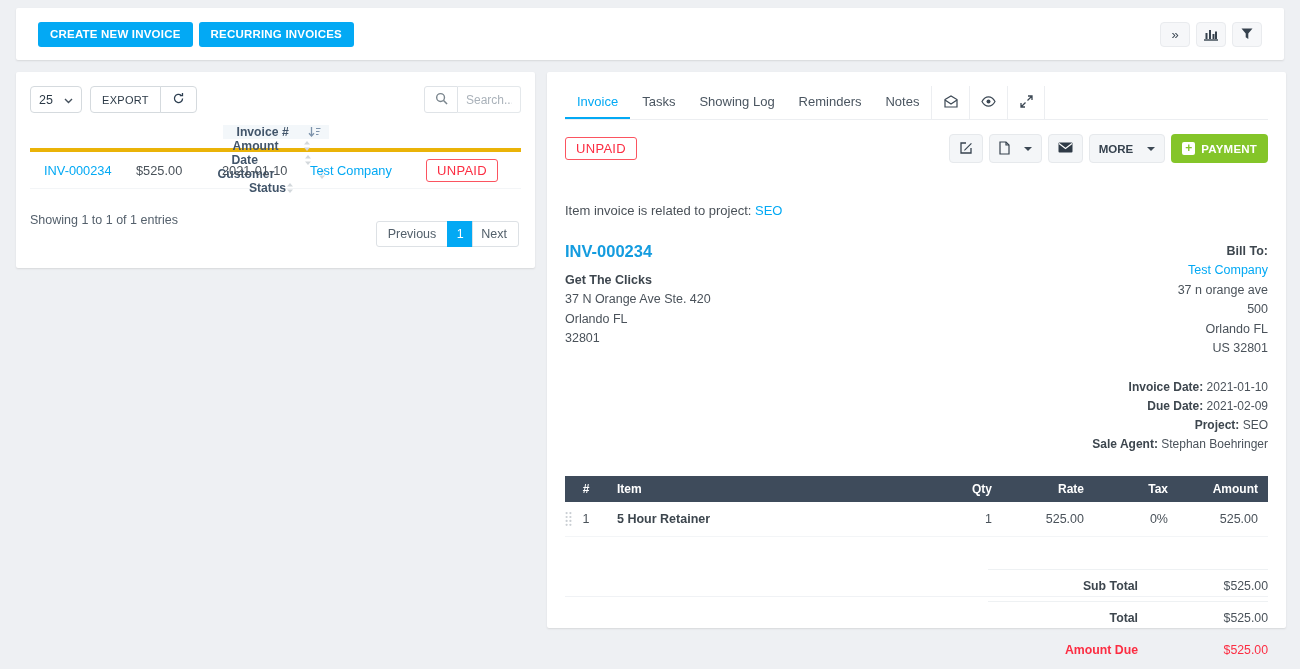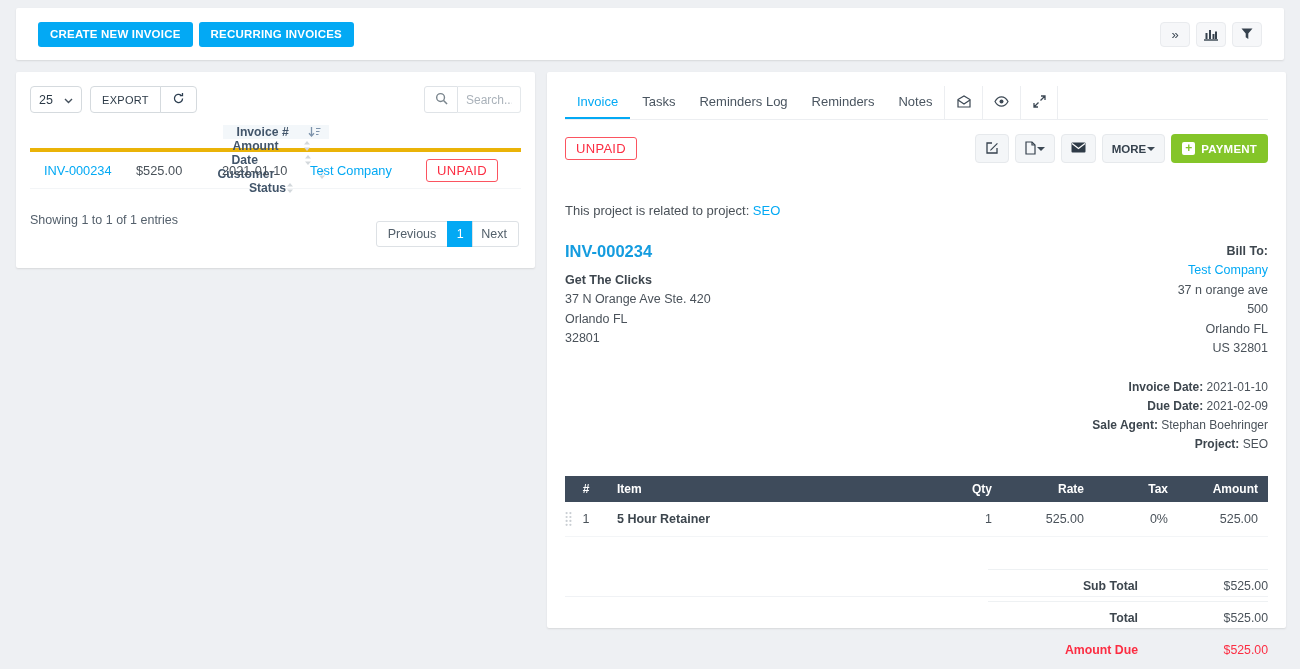--- a/index.html
+++ b/index.html
@@ -90,21 +90,21 @@
   .tab { display: flex; align-items: center; padding: 0 12px; font-size: 13px; color: #4a5560; cursor: pointer; border-bottom: 2px solid transparent; }
   .tab.active { color: #03a9f4; border-bottom-color: #03a9f4; }
   .tab-ic-cell { width: 38px; display: flex; align-items: center; justify-content: center; border-left: 1px solid #eceef1; cursor: pointer; color: #3c4854; }
   .tab-ic-cell.last { border-right: 1px solid #eceef1; }
 
   .action-row { margin-top: 14px; display: flex; align-items: center; }
   .action-right { margin-left: auto; display: flex; gap: 6px; align-items: center; }
   .btn-light {
     height: 29px; min-width: 34px; background: #f4f6f8; border: 1px solid #e6e9ec;
     border-radius: 4px; display: inline-flex; align-items: center; justify-content: center;
-    gap: 1px; color: #36424e; font-family: "Liberation Sans", sans-serif;
+    gap: 14px; color: #36424e; font-family: "Liberation Sans", sans-serif;
     font-size: 11.5px; font-weight: bold; cursor: pointer; padding: 0 9px;
   }
   .caret { width: 0; height: 0; border-left: 4px solid transparent; border-right: 4px solid transparent; border-top: 4px solid #3c4854; display: inline-block; }
   .btn-payment {
     height: 29px; background: #84c529; border: none; border-radius: 4px; color: #fff;
     font-family: "Liberation Sans", sans-serif; font-size: 11.5px; font-weight: bold;
     display: inline-flex; align-items: center; gap: 6px; padding: 0 11px; cursor: pointer; letter-spacing: .2px;
   }
   .plus-sq { width: 13px; height: 13px; background: #fff; border-radius: 2px; color: #84c529; font-size: 12px; font-weight: bold; line-height: 13px; text-align: center; display: inline-block; }
 
@@ -286,21 +286,21 @@
     <button class="page-btn active">1</button>
     <button class="page-btn">Next</button>
   </div>
 </div>
 
 <div class="panel right-panel">
 
   <div class="tabbar">
     <div class="tab active">Invoice</div>
     <div class="tab">Tasks</div>
-    <div class="tab">Reminders Log</div>
+    <div class="tab">Showing Log</div>
     <div class="tab">Reminders</div>
     <div class="tab">Notes</div>
     <div class="tab-ic-cell">
       <span>
         <svg width="14" height="13" viewBox="0 0 14 13">
             <path d="M1 4.5 L7 1 L13 4.5 V12 H1 Z" fill="none" stroke="#3c4854" stroke-width="1.2"></path>
             <path d="M1 5 L7 9 L13 5" fill="none" stroke="#3c4854" stroke-width="1.2"></path>
           </svg>
       </span>
     </div>
@@ -354,21 +354,21 @@
         <span class="caret"></span>
       </button>
       <button class="btn-payment">
         <span class="plus-sq">+</span>
         <span>PAYMENT</span>
       </button>
     </div>
   </div>
 
   <div class="related-line">
-    <span>This project is related to project: </span><a class="blue">SEO</a>
+    <span>Item invoice is related to project: </span><a class="blue">SEO</a>
   </div>
 
   <div class="inv-header">
     <div class="inv-left">
       <div class="inv-number">INV-000234</div>
       <div class="company-name">Get The Clicks</div>
       <div class="addr-line">37 N Orange Ave Ste. 420</div>
       <div class="addr-line">Orlando FL</div>
       <div class="addr-line">32801</div>
     </div>
@@ -378,22 +378,22 @@
       <div class="addr-line">37 n orange ave</div>
       <div class="addr-line">500</div>
       <div class="addr-line">Orlando FL</div>
       <div class="addr-line">US 32801</div>
     </div>
   </div>
 
   <div class="meta-block">
     <div><span class="meta-label">Invoice Date:</span><span> 2021-01-10</span></div>
     <div><span class="meta-label">Due Date:</span><span> 2021-02-09</span></div>
+    <div><span class="meta-label">Project:</span><span> SEO</span></div>
     <div><span class="meta-label">Sale Agent:</span><span> Stephan Boehringer</span></div>
-    <div><span class="meta-label">Project:</span><span> SEO</span></div>
   </div>
 
   <table class="items-table">
     <thead>
       <tr>
         <th class="th-num">#</th>
         <th class="th-item">Item</th>
         <th class="th-qty">Qty</th>
         <th class="th-rate">Rate</th>
         <th class="th-tax">Tax</th>

